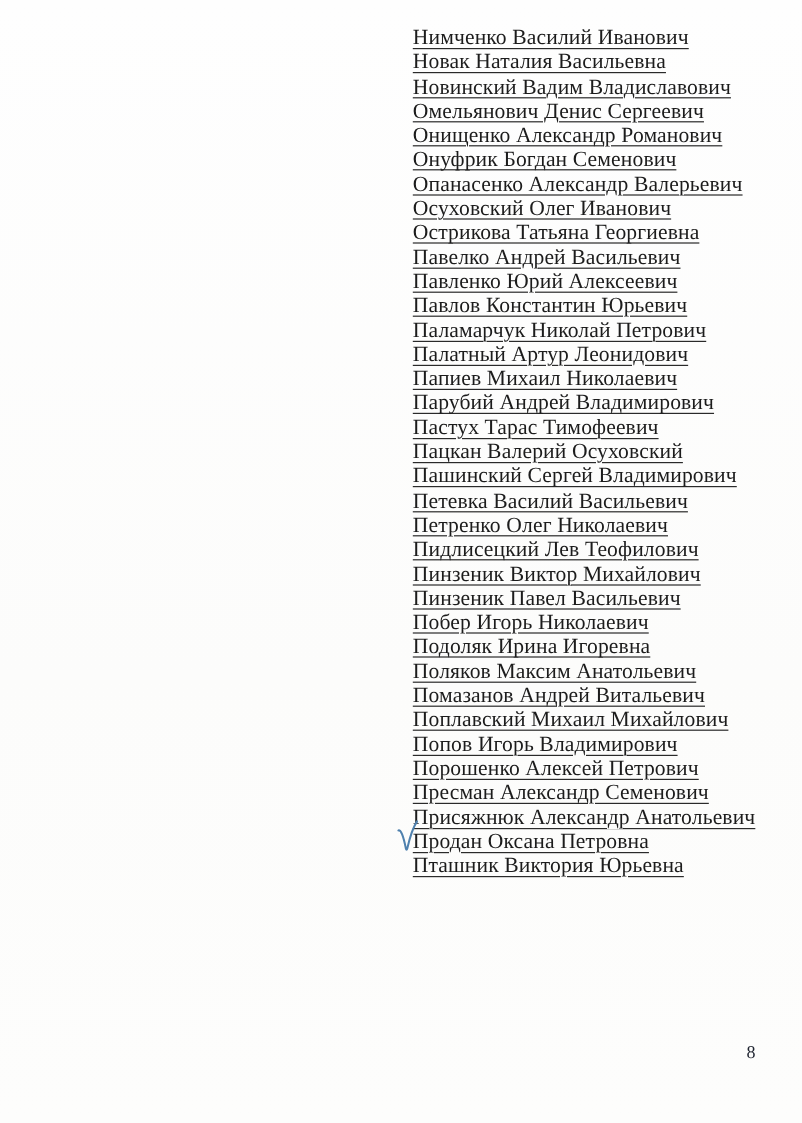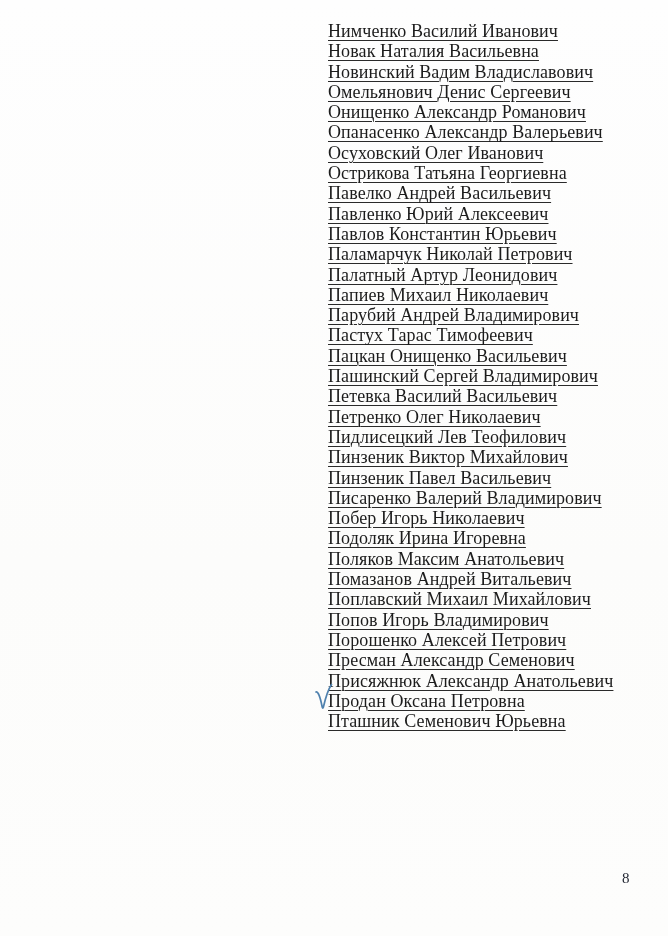--- a/index.html
+++ b/index.html
@@ -17,21 +17,21 @@
   }
 
   .page {
     position: absolute;
     inset: 0;
     background: linear-gradient(180deg, #fefefe 0%, #fcfcfb 60%, #fdfdfc 100%);
   }
 
   .name-list {
     position: absolute;
-    left: 328px;
+    left: 344px;
     top: 21px;
     width: 300px;
     list-style: none;
   }
 
   .name-item {
     position: relative;
     height: 20.3px;
     line-height: 20.3px;
     font-size: 18px;
@@ -85,20 +85,23 @@
     </li>
 
     <li class="name-item">
       <span class="name-text">Омельянович Денис Сергеевич</span>
     </li>
 
     <li class="name-item">
       <span class="name-text">Онищенко Александр Романович</span>
     </li>
 
+    <li class="name-item">
+      <span class="name-text">Онуфрик Богдан Семенович</span>
+    </li>
 
     <li class="name-item">
       <span class="name-text">Опанасенко Александр Валерьевич</span>
     </li>
 
 
     <li class="name-item">
       <span class="name-text">Осуховский Олег Иванович</span>
     </li>
 
@@ -133,21 +136,21 @@
 
     <li class="name-item">
       <span class="name-text">Парубий Андрей Владимирович</span>
     </li>
 
     <li class="name-item">
       <span class="name-text">Пастух Тарас Тимофеевич</span>
     </li>
 
     <li class="name-item">
-      <span class="name-text">Пацкан Онищенко Васильевич</span>
+      <span class="name-text">Пацкан Валерий Осуховский</span>
     </li>
 
     <li class="name-item">
       <span class="name-text">Пашинский Сергей Владимирович</span>
     </li>
 
     <li class="name-item">
       <span class="name-text">Петевка Василий Васильевич</span>
     </li>
 
@@ -160,23 +163,20 @@
     </li>
 
     <li class="name-item">
       <span class="name-text">Пинзеник Виктор Михайлович</span>
     </li>
 
     <li class="name-item">
       <span class="name-text">Пинзеник Павел Васильевич</span>
     </li>
 
-    <li class="name-item">
-      <span class="name-text">Писаренко Валерий Владимирович</span>
-    </li>
 
     <li class="name-item">
       <span class="name-text">Побер Игорь Николаевич</span>
     </li>
 
     <li class="name-item">
       <span class="name-text">Подоляк Ирина Игоревна</span>
     </li>
 
     <li class="name-item">
@@ -208,19 +208,19 @@
       <span class="name-text">Присяжнюк Александр Анатольевич</span>
     </li>
 
     <li class="name-item">
       <span class="name-text">Продан Оксана Петровна</span>
     <svg class="check-mark" viewBox="0 0 22 30">
           <path d="M2 9 C4 8.5 6 13 8.2 24 C8.6 25.5 9 25.5 9.4 24 C11.5 15 14.5 6 17.5 1.5" fill="none" stroke="#4f81ae" stroke-width="1.7" stroke-linecap="round"></path>
         </svg></li>
 
     <li class="name-item">
-      <span class="name-text">Пташник Семенович Юрьевна</span>
+      <span class="name-text">Пташник Виктория Юрьевна</span>
     </li>
   </ul>
 
   <div class="page-number">8</div>
 
 </div>
 
 </body></html>

